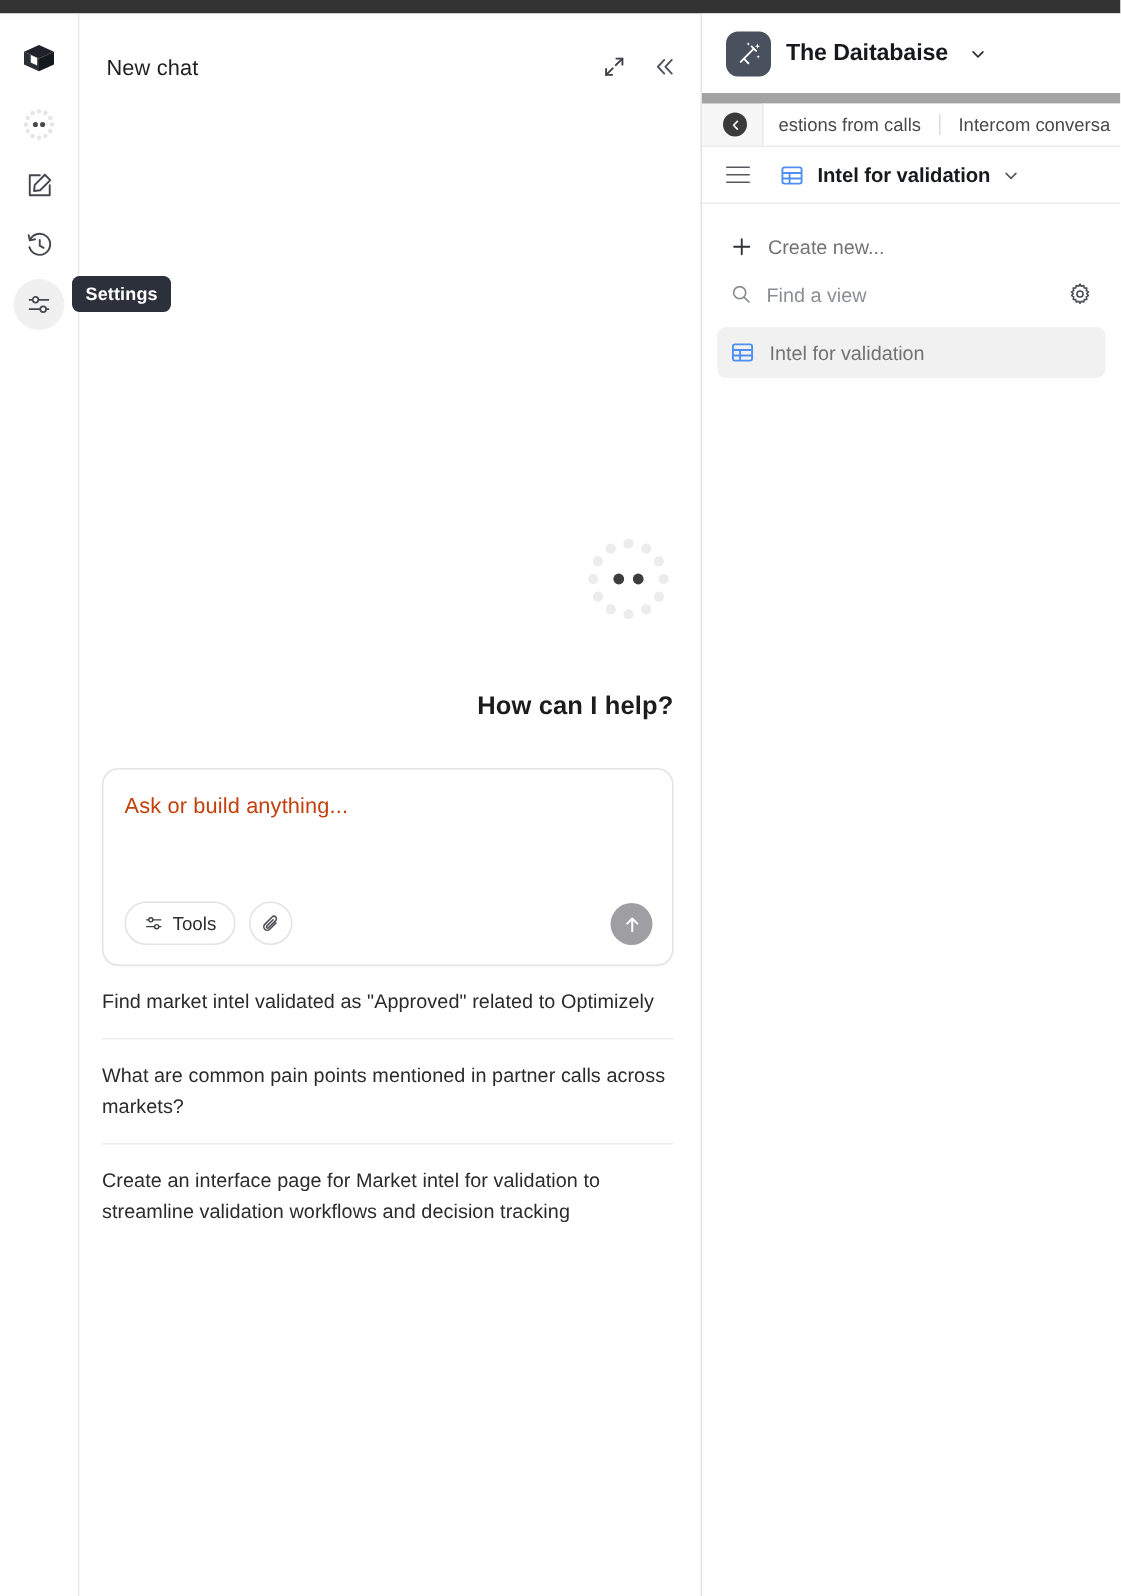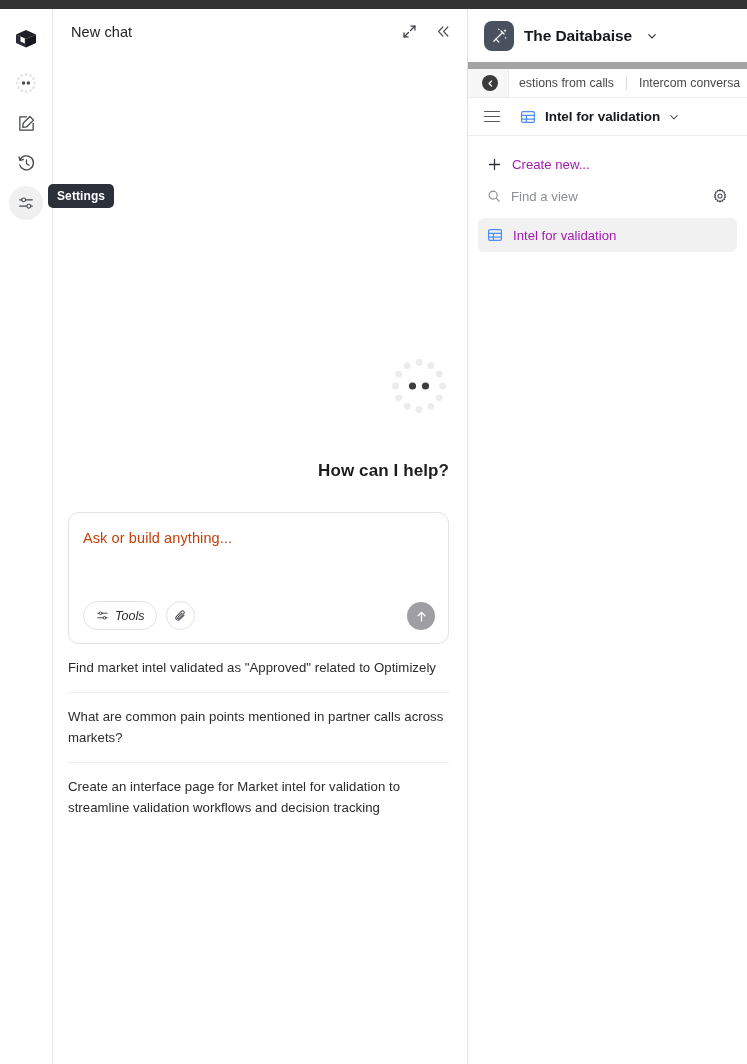--- a/index.html
+++ b/index.html
@@ -42,21 +42,21 @@
     z-index:50;
   }
 
   
   .chatcol{
     position:absolute; top:9px; left:53px; width:415px; height:1055px;
     background:#ffffff; border-right:1px solid #e3e3e3;
     display:flex; flex-direction:column;
   }
   .chat-header{
-    height:45px; display:flex; align-items:center;
+    height:45px; display:flex; align-items:flex-end;
     padding:0 14px 0 18px; flex:none;
   }
   .chat-title{ font-size:14.5px; color:#1f1f1f; letter-spacing:.1px; }
   .chat-header-actions{ margin-left:auto; display:flex; align-items:center; gap:14px; }
   .hdr-icon{ width:20px;height:20px;display:flex;align-items:center;justify-content:center;cursor:pointer;}
 
   .chat-body{ flex:1; display:flex; flex-direction:column; align-items:flex-end;
               padding:0 18px; overflow:hidden; }
 
   .blob-wrap{ margin-top:302px; width:60px; height:60px; position:relative; }
@@ -70,21 +70,21 @@
     display:flex; flex-direction:column;
     padding:17px 14px 13px 14px;
     box-shadow:0 1px 2px rgba(0,0,0,0.02);
   }
   .composer-placeholder{ font-size:14.5px; color:#c2410c; letter-spacing:.1px; }
   .composer-bottom{ margin-top:auto; display:flex; align-items:center; gap:9px; }
   .chip{
     display:flex;align-items:center; gap:6px;
     height:29px; padding:0 12px;
     border:1px solid #e3e3e3; border-radius:16px;
-    font-size:12.5px; color:#2d2d2d; cursor:pointer; background:#fff;font-style:italic;
+    font-size:12.5px; color:#2d2d2d; cursor:pointer; background:#fff;
   }
   .chip.round{ width:29px; padding:0; justify-content:center; }
   .send-btn{
     position:absolute; right:13px; bottom:13px;
     width:28px;height:28px;border-radius:50%;
     background:#9e9ea3; display:flex;align-items:center;justify-content:center;
     cursor:pointer;
   }
 
   
@@ -152,21 +152,21 @@
   .rp-hamb i:nth-child(2){ width:16px; }
   .rp-hamb i:nth-child(3){ width:16px; }
   .rp-viewname{ font-size:13.5px; color:#17191d; font-weight:600; letter-spacing:-.05px;}
 
   .rp-menu{ padding:12px 10px 0 10px; display:flex; flex-direction:column; }
   .rp-menurow{
     height:32px; display:flex; align-items:center; gap:10px;
     padding:0 9px; border-radius:6px; cursor:pointer;
   }
   .rp-menurow.selected{ background:#f1f1f2; }
-  .rp-menutext{ font-size:13.2px; color:#a21caf; }
+  .rp-menutext{ font-size:13.2px; color:#737373; }
   .rp-menutext.muted{ color:#8b8e94; }
   .rp-gear{ margin-left:auto; width:16px;height:16px;cursor:pointer; }
 
   svg{ display:block; }
 </style>
 </head>
 <body>
 
 <div id="app">
 

